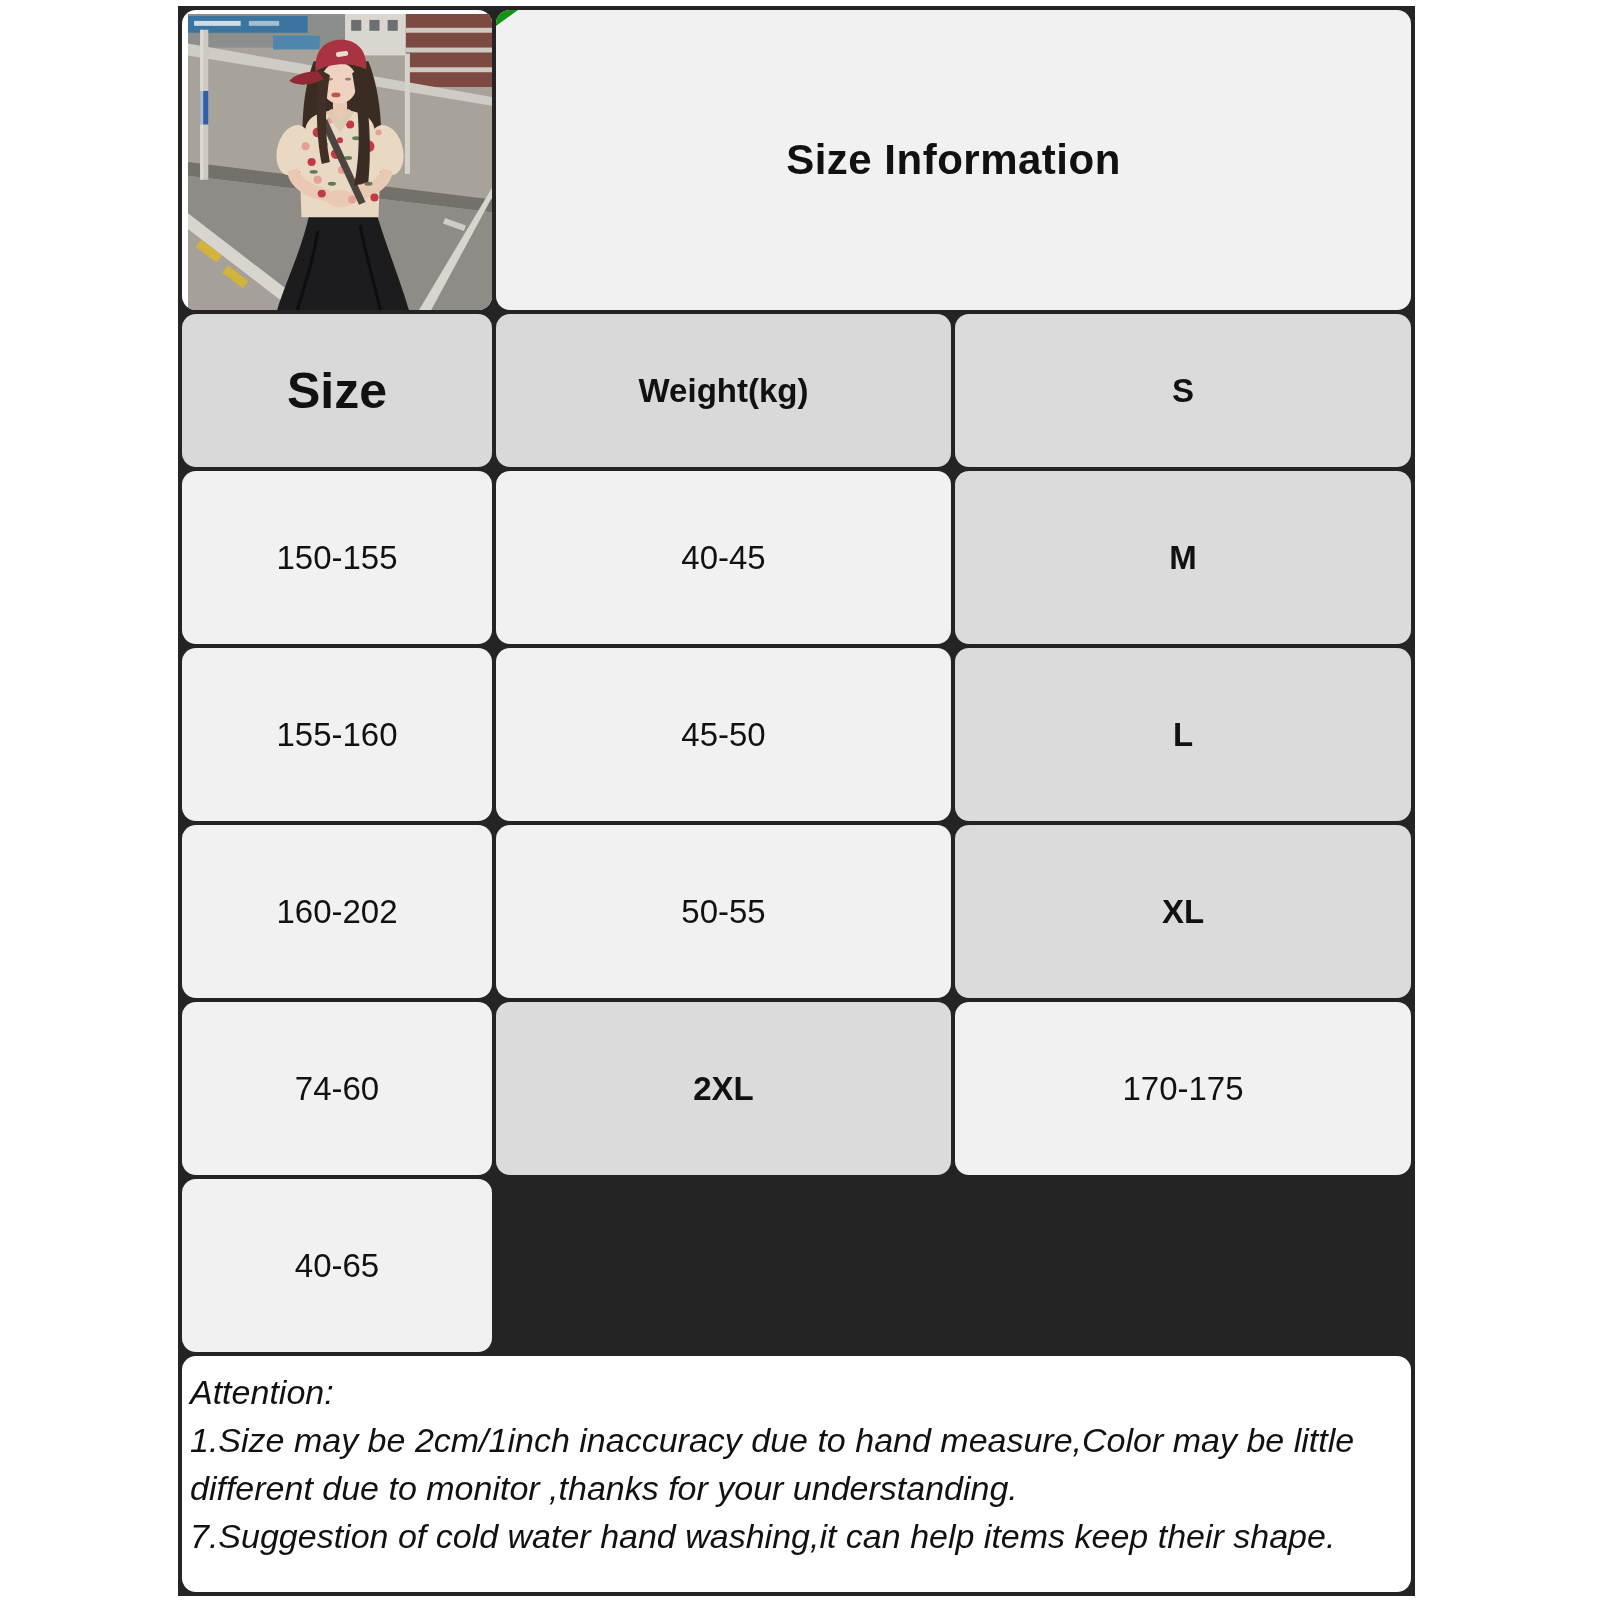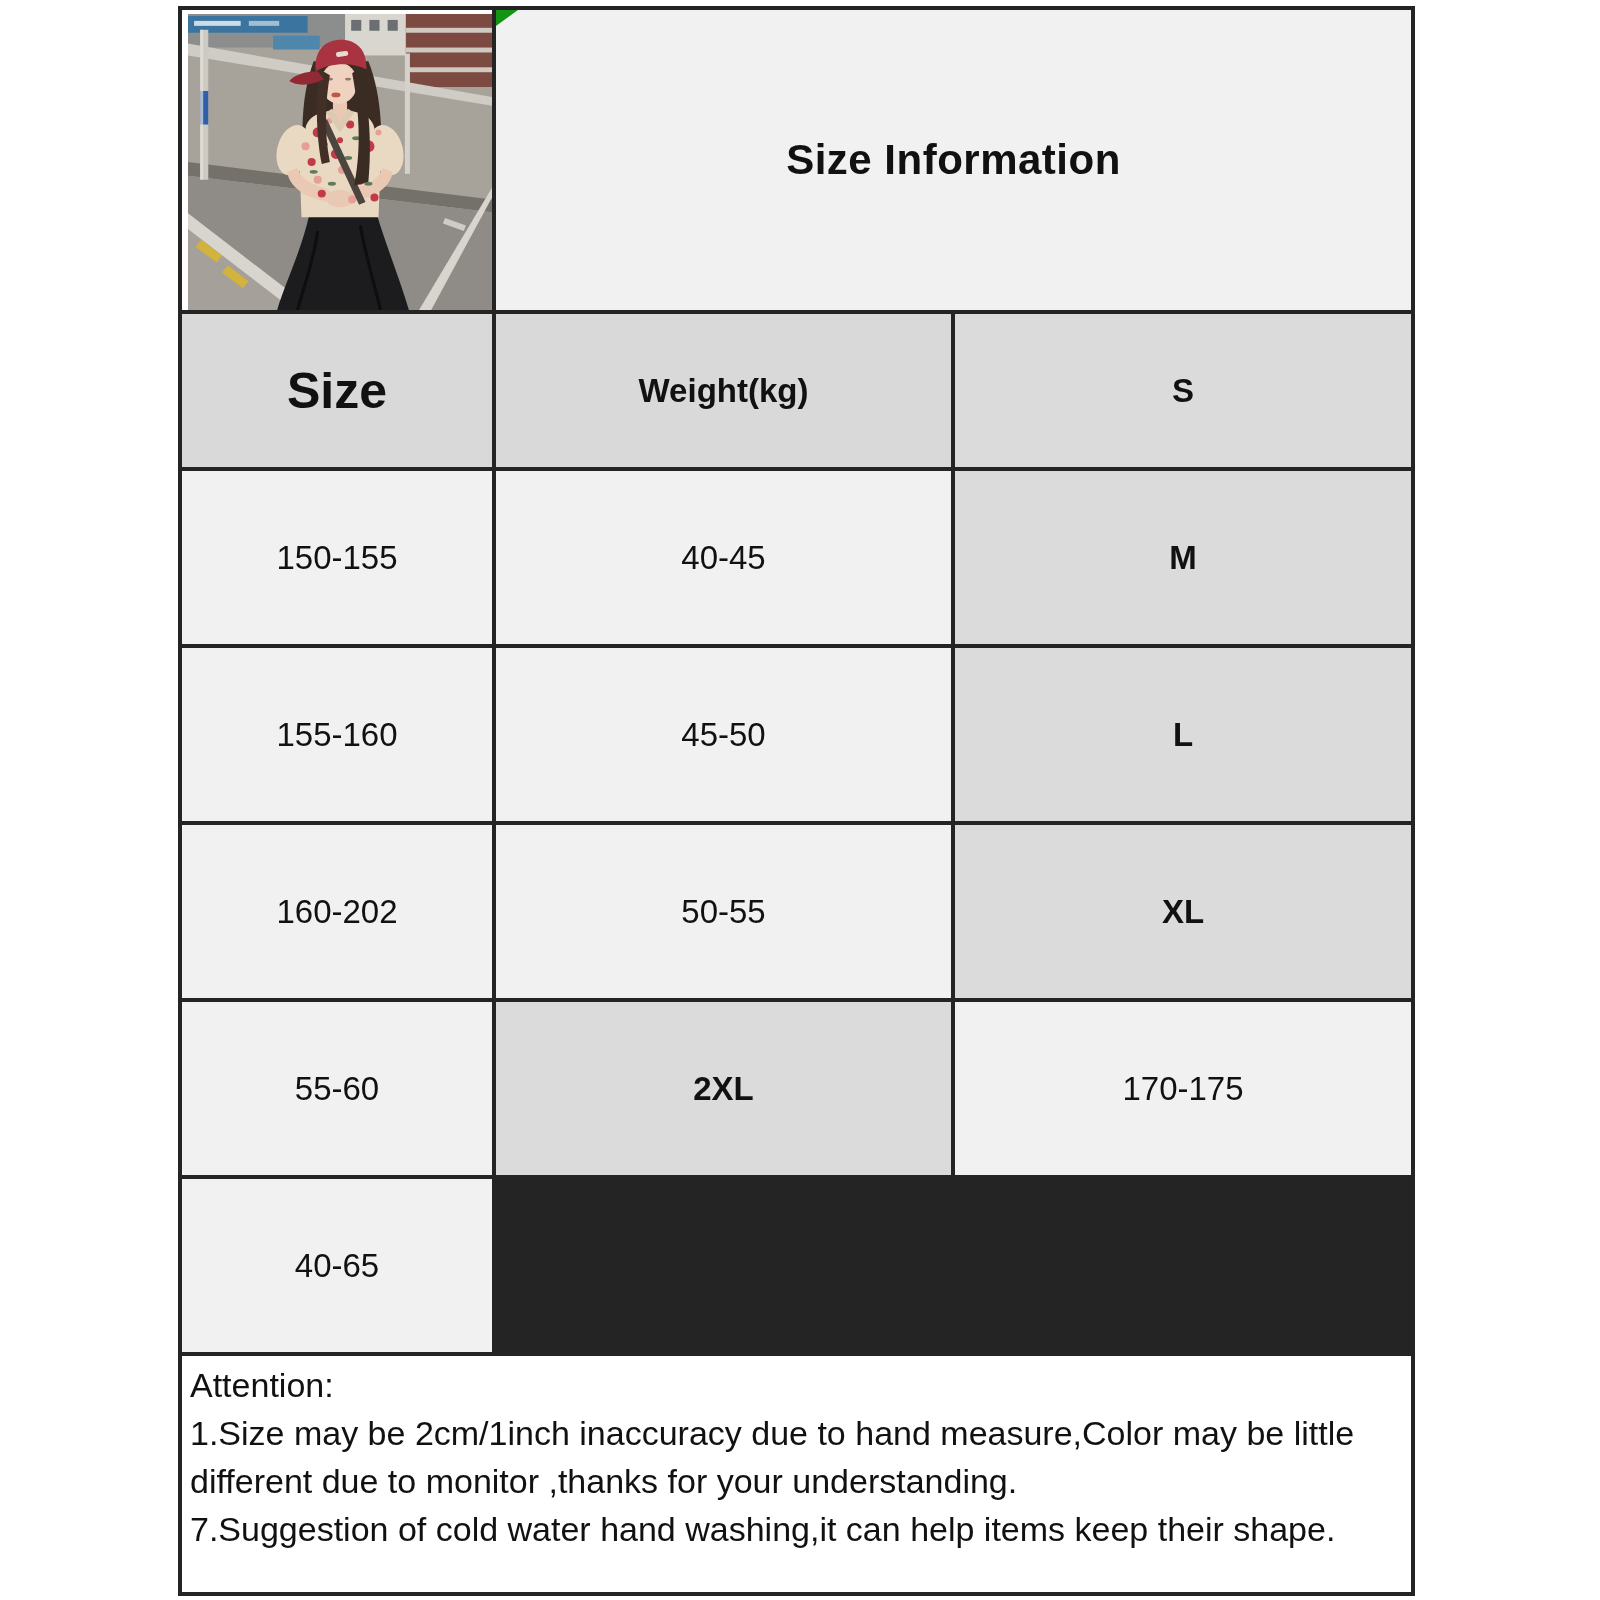--- a/index.html
+++ b/index.html
@@ -14,20 +14,21 @@
     display:grid;
     grid-template-columns:310px 455px 456px;
     grid-template-rows:300px 153px 173px 173px 173px 173px 173px 236px;
     gap:4px;padding:4px;
     background:var(--border,#242424);
   }
   .cell{
     background:var(--cell-bg,#f1f1f1);
     display:flex;align-items:center;justify-content:center;
     overflow:hidden;
+    border-radius:14px;
   }
   .photo-cell{
     background:#ffffff;
     padding:4px 0 0 6px;
     align-items:stretch;justify-content:stretch;
   }
   .photo-cell svg{width:100%;height:100%;display:block;}
   .title-cell{
     grid-column:2/4;position:relative;
     background:var(--title-bg,#f1f1f1);
@@ -45,22 +46,22 @@
   .head.size-head{font-size:50px;}
   .label{
     background:var(--label-bg,#d9d9d9);
     font-weight:bold;font-size:33px;
   }
   .val{font-weight:normal;font-size:33px;}
   .attention{
     grid-column:1/4;
     background:var(--attn-bg,#ffffff);
     display:block;
-    padding:5px 10px 0 8px;
-    font-size:34px;line-height:48px;font-weight:normal;
+    padding:12px 10px 0 8px;
+    font-size:34px;line-height:48px;font-weight:normal;font-style:italic;
   }
 </style>
 </head>
 <body>
 
 <div class="sheet">
 
   <div class="cell photo-cell">
     <svg viewBox="0 0 300 300" preserveAspectRatio="none">
 
@@ -173,21 +174,21 @@
 
   <div class="cell label">M</div>
   <div class="cell val">155-160</div>
   <div class="cell val">45-50</div>
 
   <div class="cell label">L</div>
   <div class="cell val">160-202</div>
   <div class="cell val">50-55</div>
 
   <div class="cell label">XL</div>
-  <div class="cell val">55-60</div>
+  <div class="cell val">74-60</div>
 
   <div class="cell label">2XL</div>
   <div class="cell val">170-175</div>
   <div class="cell val">40-65</div>
 
   <div class="cell attention">
     <div>Attention:</div>
     <div>1.Size may be 2cm/1inch inaccuracy due to hand measure,Color may be little</div>
     <div>different due to monitor ,thanks for your understanding.</div>
     <div>7.Suggestion of cold water hand washing,it can help items keep their shape.</div>

